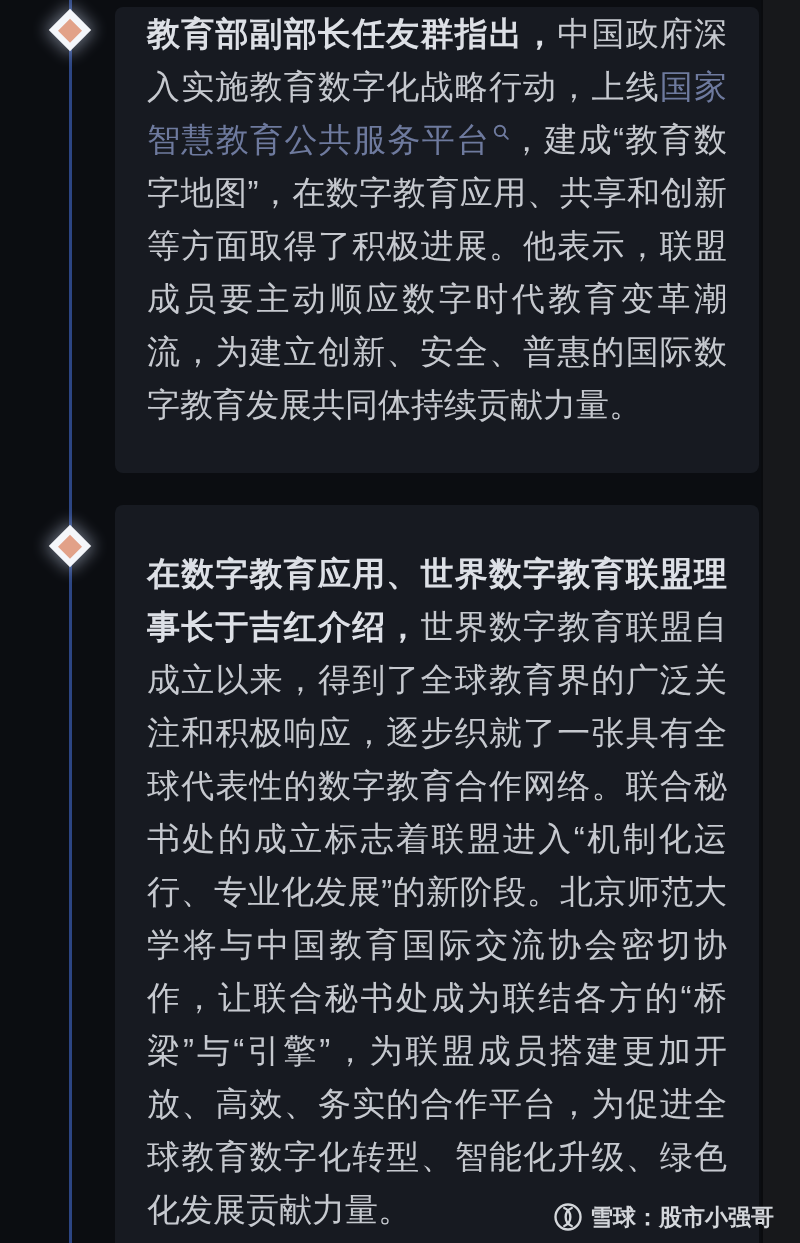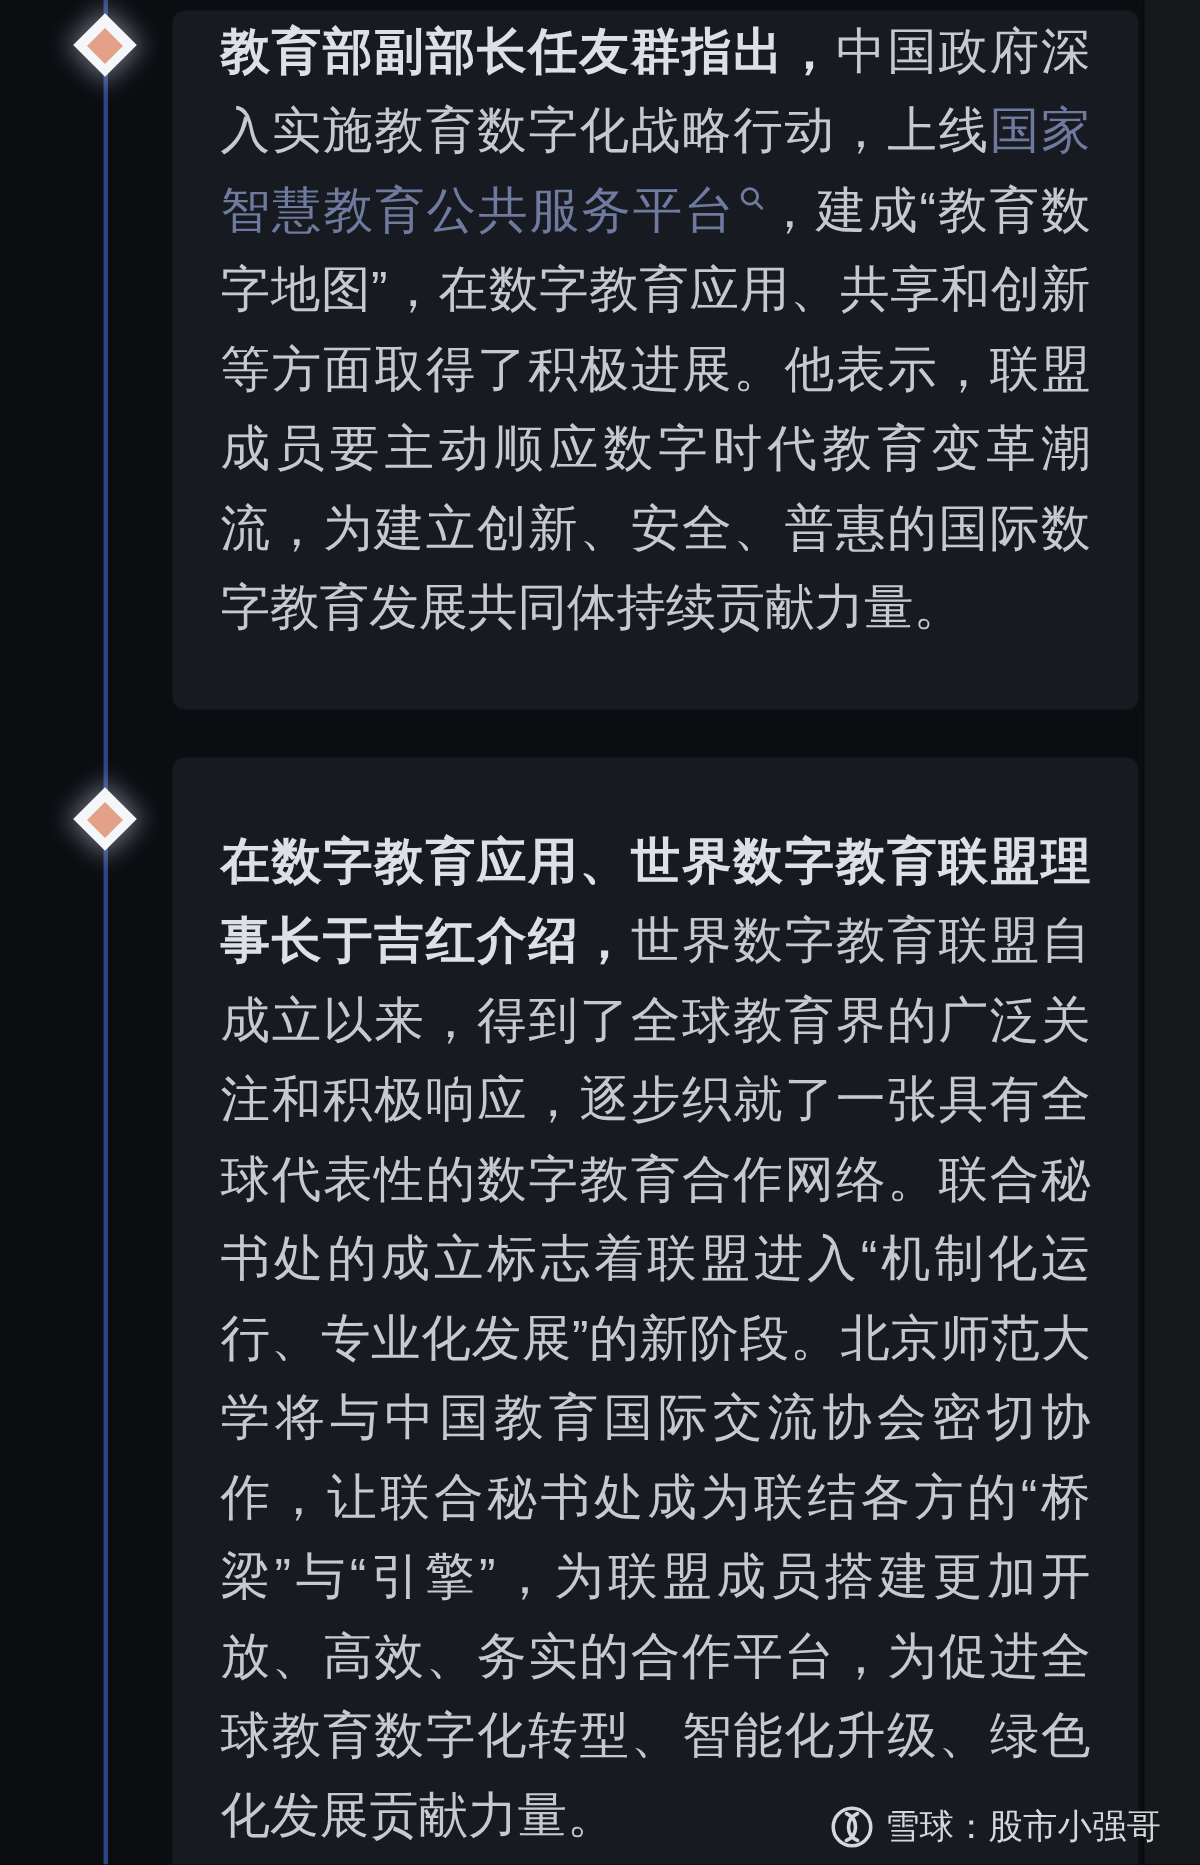--- a/index.html
+++ b/index.html
@@ -41,22 +41,22 @@
   }
   .card p strong { color:#dde0e6; font-weight:bold; }
   .inline-link { color:#6e7a9e; text-decoration:none; cursor:pointer; }
   .sup-icon {
     display:inline-block; width:17px; height:17px;
     position:relative; top:-11px; margin-left:1px;
   }
   .sup-icon svg { display:block; }
   .watermark {
     position:absolute; top:1202px; right:26px; z-index:5;
-    display:flex; align-items:flex-end; gap:7px;
-    color:#d4d7db; font-size:23px; line-height:31px;
+    display:flex; align-items:flex-start; gap:7px;
+    color:#d4d7db; font-size:23px; line-height:31px;font-weight:bold;
   }
   .watermark svg { display:block; }
 </style>
 </head>
 <body>
 
 <div class="right-strip"></div>
 <div class="timeline-line"></div>
 
 <div class="marker marker-1">

